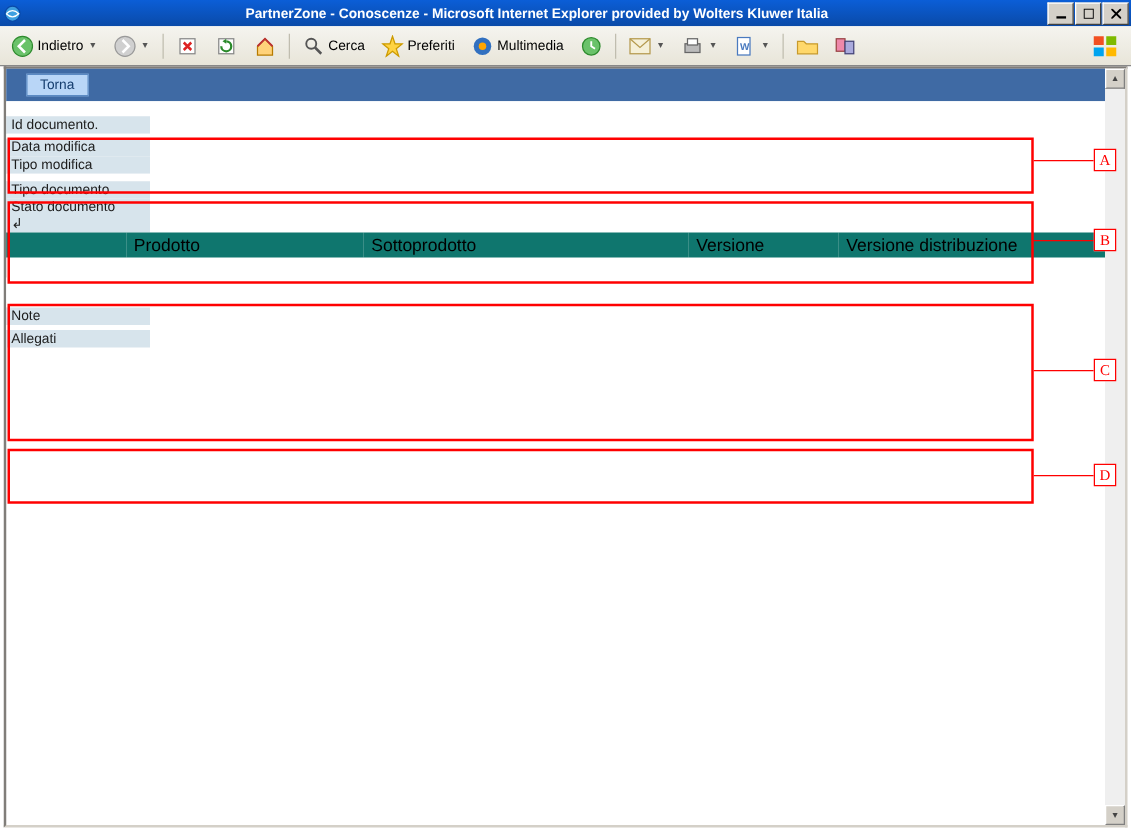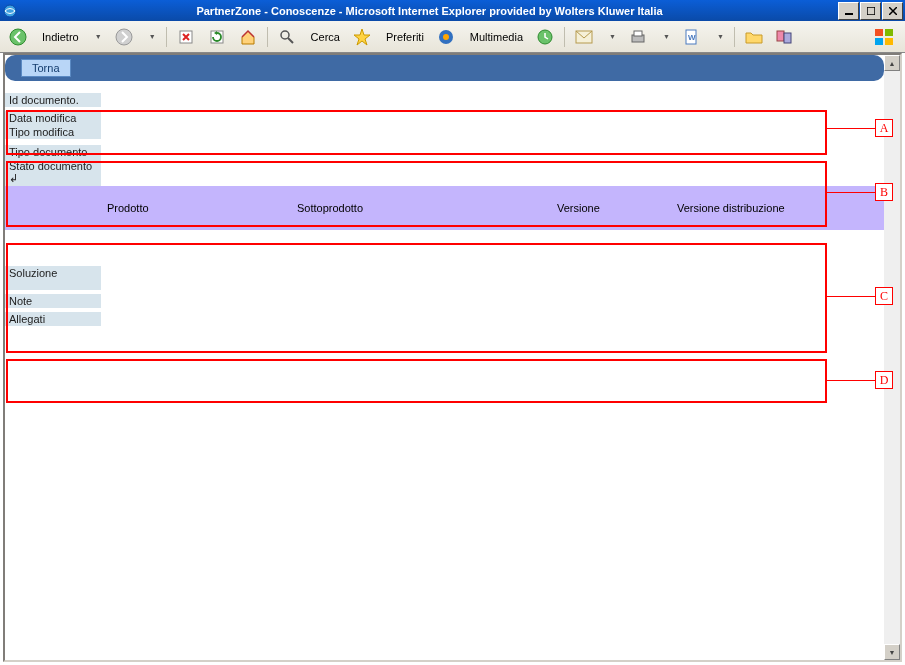--- a/index.html
+++ b/index.html
@@ -3,37 +3,37 @@
 <meta charset="utf-8">
 <style>
 * { margin: 0; padding: 0; box-sizing: border-box; }
 body { font-family: Tahoma, sans-serif; font-size: 11px; background: #fff; width: 905px; height: 665px; overflow: hidden; position: relative; }
 .titlebar { height: 21px; background: linear-gradient(to bottom, #0b5ed7, #0a4aa8); display: flex; align-items: center; padding: 0 2px; }
 .titlebar-icon { width: 16px; height: 16px; margin-right: 3px; display:flex; align-items:center; justify-content:center; }
 .titlebar-text { color: #fff; font-weight: bold; font-size: 11px; flex: 1; text-align: center; }
 .win-btns { display: flex; gap: 1px; }
 .win-btn { width: 21px; height: 18px; background: #d4d0c8; border: 1px solid #fff; border-right-color: #404040; border-bottom-color: #404040; display: flex; align-items: center; justify-content: center; font-family: Marlett, sans-serif; font-size: 10px; cursor: pointer; }
 .toolbar { height: 32px; background: linear-gradient(to bottom, #f5f4ef, #e8e5d9); border-bottom: 1px solid #888; display: flex; align-items: center; padding: 0 4px; gap: 3px; position:relative; }
-.tb-btn { display: flex; align-items: center; height: 24px; padding: 0 4px; border: 1px solid transparent; border-radius: 3px; cursor: pointer; gap: 15px; }
+.tb-btn { display: flex; align-items: center; height: 24px; padding: 0 4px; border: 1px solid transparent; border-radius: 3px; cursor: pointer; gap: 3px; }
 .tb-sep { width: 1px; height: 20px; background: #c0bdaf; margin: 0 2px; }
 .tb-ico { width: 18px; height: 18px; display:flex; align-items:center; justify-content:center; }
 .win-logo { margin-left: auto; width: 32px; height: 28px; display:flex; align-items:center; justify-content:center; }
 .content-frame { position: absolute; top: 53px; left: 3px; right: 3px; bottom: 3px; border: 2px inset #d4d0c8; background: #fff; }
 .vscroll { position: absolute; right: 0; top: 0; bottom: 0; width: 16px; background: #efefef; }
 .scroll-btn { width: 16px; height: 16px; background: #d4d0c8; border: 1px solid #fff; border-right-color: #808080; border-bottom-color: #808080; display:flex; align-items:center; justify-content:center; font-size:7px; color:#444; cursor:pointer; }
 .scroll-btn.bottom { position: absolute; bottom: 0; }
 .page { position: absolute; left: 0; top: 0; right: 16px; bottom: 0; }
-.header-band { background: #3f6aa4; height: 26px; display: flex; align-items: center; padding-left: 16px; border-radius: 10px; }
+.header-band { background: #3f6aa4; height: 26px; display: flex; align-items: center; padding-left: 16px; }
 .torna-btn { background: #b9d6f7; border: 1px solid #5b8ac3; color: #153d6e; font-size: 11px; padding: 2px 10px; cursor: pointer; font-family: inherit; }
 .spacer-bar { height: 12px; background: #fff; }
 .form-table { width: 100%; border-collapse: collapse; }
 .form-table td { padding: 1px 4px; font-size: 11px; vertical-align: top; }
-.lbl { background: #d7e4ec; width: 96px; color: #1c1c1c; }
+.lbl { background: #d7e4ec; width: 115px; color: #1c1c1c; }
 .val { background: #fff; }
-.prod-header td { background: #c4b5fd; font-size: 11px; padding: 16px 6px; }
+.prod-header td { background: #0f766e; font-size: 14px; padding: 2px 6px; }
 .small-ico { font-size: 9px; }
 .callout { position: absolute; border: 2px solid #ff0000; pointer-events: none; }
 .callout-label { position: absolute; width: 18px; height: 18px; border: 1px solid #ff0000; color: #ff0000; display: flex; align-items: center; justify-content: center; font-size: 12px; background: #fff; pointer-events: none; font-family: Tahoma; }
 .callout-line { position: absolute; height: 1px; background: #ff0000; pointer-events: none; }
 .dd { font-size:7px; color:#555; margin-left:1px; }
 </style>
 </head>
 <body>
 
 <div class="titlebar">
@@ -259,24 +259,20 @@
 
     <table class="form-table">
       <tbody>
       <tr>
             <td colspan="2" style="height:10px;background:#fff;padding:0"></td>
           </tr>
       <tr>
             <td colspan="2" style="height:10px;background:#fff;padding:0"></td>
           </tr>
       <tr>
-        <td class="lbl" style="height:24px">Soluzione</td>
-        <td class="val"></td>
-      </tr>
-      <tr>
             <td colspan="2" style="height:4px;background:#fff;padding:0"></td>
           </tr>
       <tr>
         <td class="lbl">Note</td>
         <td class="val"></td>
       </tr>
       <tr>
             <td colspan="2" style="height:4px;background:#fff;padding:0"></td>
           </tr>
       <tr>

